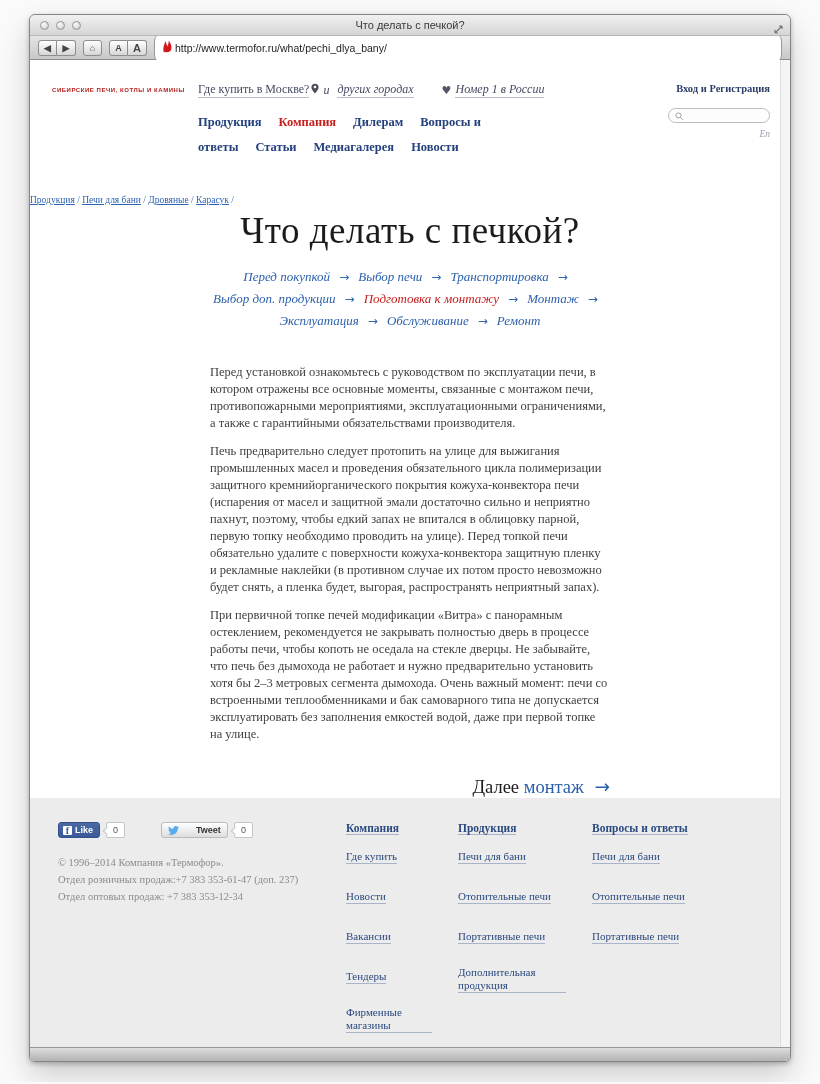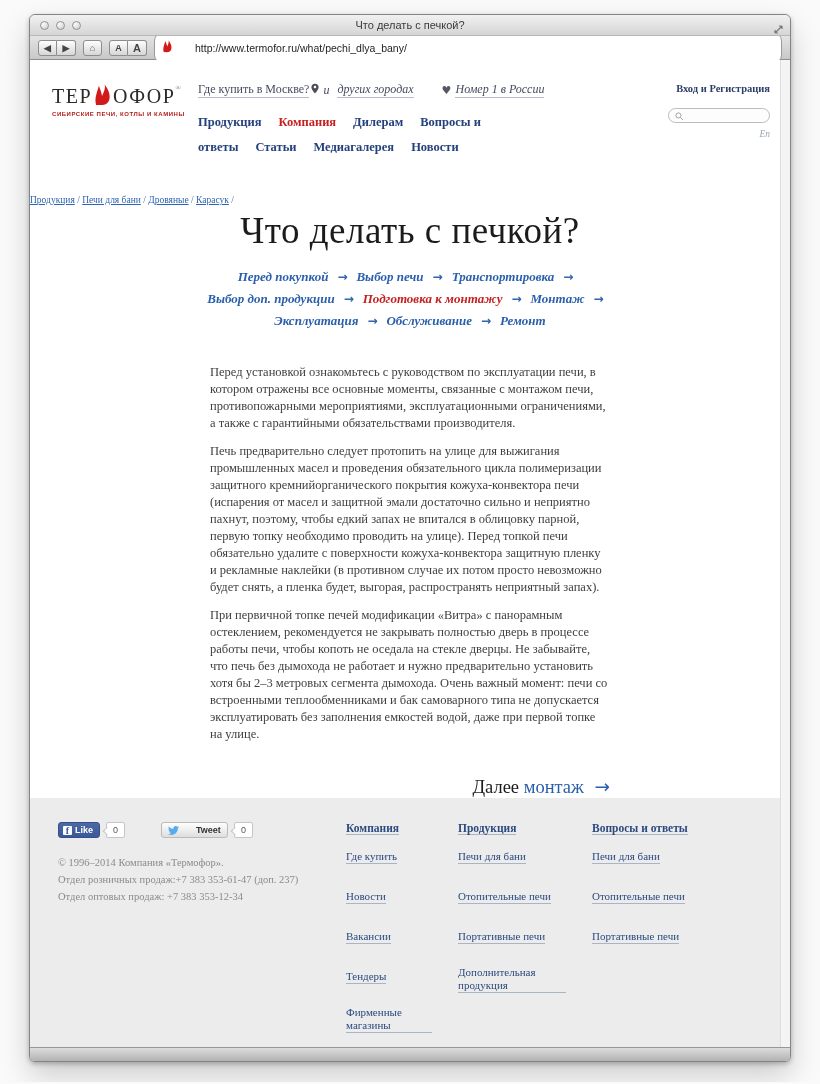--- a/index.html
+++ b/index.html
@@ -24,21 +24,21 @@
   .tb-group { display:flex; }
   .tb-btn { height:16px; min-width:19px; padding:0 3px; background:linear-gradient(#fefefe,#d6d6d6);
     border:1px solid #8d8d8d; font:bold 9px "Liberation Sans", sans-serif; color:#444;
     display:flex; align-items:center; justify-content:center; cursor:default; }
   .tb-group .tb-btn + .tb-btn { border-left:none; }
   .tb-group .tb-btn:first-child { border-radius:3px 0 0 3px; }
   .tb-group .tb-btn:last-child { border-radius:0 3px 3px 0; }
   .tb-btn.single { border-radius:3px; }
   .tb-btn .big-a { font-size:11px; }
   .url-field { flex:1; height:16px; background:#fff; border:1px solid #9a9a9a; border-radius:9px;
-    display:flex; align-items:center; padding:15px 7px; gap:22px;
+    display:flex; align-items:center; padding:15px 7px; gap:2px;
     font:10.5px "Liberation Sans", sans-serif; color:#1d1d1d; }
 
   .viewport { flex:1 1 auto; position:relative; background:#fff; display:flex; flex-direction:column; overflow:hidden; }
   .scroll-track { position:absolute; right:0; top:0; bottom:0; width:10px; background:#f4f4f4; border-left:1px solid #dddddd; }
   .statusbar { height:14px; flex:0 0 14px; background:linear-gradient(#dddddd,#b2b2b2);
     border-top:1px solid #979797; border-radius:0 0 5px 5px; }
 
   
   .site-header { position:relative; padding:22px 130px 6px 22px; }
   .logo-block { position:absolute; left:22px; top:24px; width:150px; }
@@ -67,21 +67,21 @@
   .search-box input { border:none; outline:none; background:transparent; width:100%; font:9px "Liberation Sans", sans-serif; }
   .lang-link { display:inline-block; margin-top:4px; font-style:italic; font-size:9.5px; color:#9aa3b5; text-decoration:none; cursor:pointer; }
 
   
   .breadcrumb { margin-top:30px; font-size:9.5px; color:#2f64b5; }
   .breadcrumb a { color:#2f64b5; text-decoration:underline; cursor:pointer; }
   .bc-sep { color:#2f64b5; text-decoration:none; }
 
   .page-title { text-align:center; font-size:37px; font-weight:normal; color:#1b1b1b; margin-top:4px; letter-spacing:.5px; }
 
-  .steps-nav { text-align:center; margin:14px auto 0; max-width:440px; line-height:21px; font-size:13px; font-style:italic;font-weight:bold; }
+  .steps-nav { text-align:center; margin:14px auto 0; max-width:440px; line-height:21px; font-size:13px; font-style:italic; }
   .step { color:#2a5fac; text-decoration:none; cursor:pointer; }
   .step.active { color:#c5201e; }
   .step-arrow { color:#3166ae; margin:0 9px; font-style:normal; font-family:"DejaVu Sans", sans-serif; font-size:12px; }
 
   .figure { display:block; margin:18px auto 6px; }
 
   .article-body { width:400px; margin:8px auto 0; font-size:12.5px; line-height:17px; color:#3f3f3f; }
   .article-body p { margin-bottom:11px; }
 
   .next-row { width:400px; margin:22px auto 0; text-align:right; font-size:18.5px; color:#1b1b1b; }
@@ -155,23 +155,20 @@
           </svg>
       </span>
       <span>http://www.termofor.ru/what/pechi_dlya_bany/</span>
     </span>
   </div>
 
   <div class="viewport">
 
     <div class="site-header">
       <div class="logo-block">
-        <div class="logo-line"><span>ТЕР</span><svg width="19" height="22" viewBox="0 0 20 24">
-              <path d="M3,23 C1,15 4,10 6,2 C7.5,6 8.5,8 9.5,13 C11.5,8.5 13.5,5 12.3,0.5 C16.5,6 19,12 17.3,17.5 C16,21.5 12.5,23 8.5,23 Z" fill="#d31a1a"></path>
-            </svg><span>ОФОР</span><span class="logo-reg">®</span></div>
         <div class="logo-tagline">СИБИРСКИЕ ПЕЧИ, КОТЛЫ И КАМИНЫ</div>
       </div>
 
       <div class="header-main">
         <div class="utility-row">
           <a class="u-link">Где купить в Москве?</a>
           <span class="pin-icon">
             <svg width="8" height="11" viewBox="0 0 10 13">
                 <path d="M5,0.5 C2.4,0.5 0.5,2.4 0.5,4.8 C0.5,8 5,12.5 5,12.5 C5,12.5 9.5,8 9.5,4.8 C9.5,2.4 7.6,0.5 5,0.5 Z M5,6.3 C4.1,6.3 3.4,5.6 3.4,4.7 C3.4,3.8 4.1,3.1 5,3.1 C5.9,3.1 6.6,3.8 6.6,4.7 C6.6,5.6 5.9,6.3 5,6.3 Z" fill="#4c4c58"></path>
               </svg>

